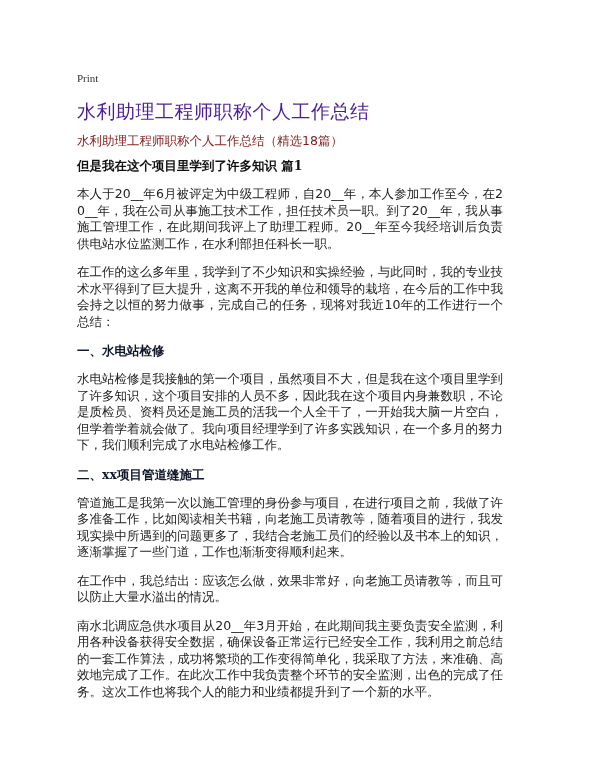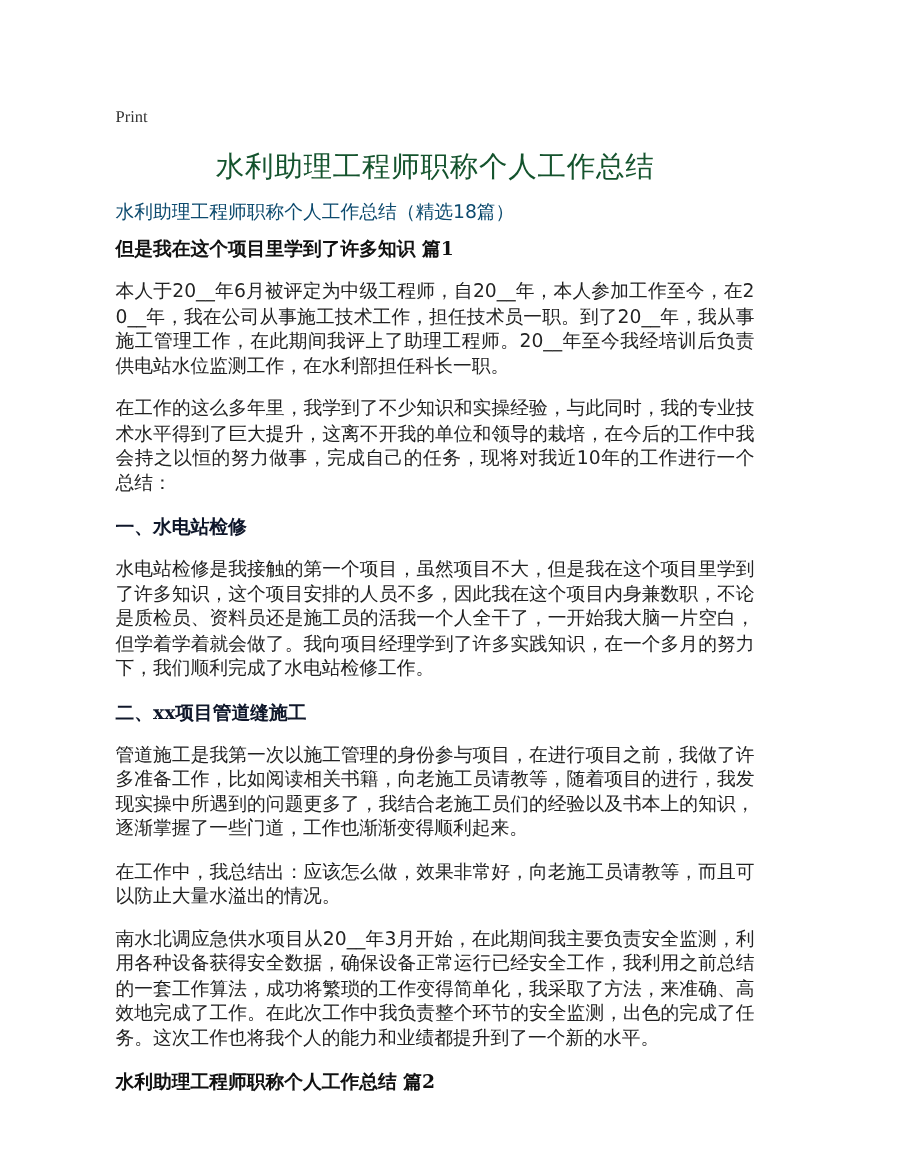--- a/index.html
+++ b/index.html
@@ -25,31 +25,31 @@
       font-family: "Liberation Serif", "DejaVu Serif", serif;
       font-size: 11px;
       color: #333;
       height: 16px;
       line-height: 16px;
       margin: 0;
     }
     .doc-title {
       font-size: 19px;
       font-weight: normal;
-      text-align: center;
+      text-align: left;
       margin: 12px 0 0 0;
       line-height: 26px;
-      color: #14532d;
+      color: #4c1d95;
       letter-spacing: 0.5px;
     }
     .doc-subtitle {
       font-size: 12.5px;
       margin: 8px 0 0 0;
       line-height: 17px;
-      color: #0c4a6e;
+      color: #7f1d1d;
     }
     .section-heading {
       font-family: "DejaVu Serif", "Liberation Serif", serif;
       font-size: 12.5px;
       font-weight: bold;
       margin: 8px 0 0 0;
       line-height: 17px;
       color: #111;
     }
     .para {
@@ -85,16 +85,13 @@
     <h3 class="sub-heading">一、水电站检修</h3>
     <p class="para">水电站检修是我接触的第一个项目，虽然项目不大，但是我在这个项目里学到了许多知识，这个项目安排的人员不多，因此我在这个项目内身兼数职，不论是质检员、资料员还是施工员的活我一个人全干了，一开始我大脑一片空白，但学着学着就会做了。我向项目经理学到了许多实践知识，在一个多月的努力下，我们顺利完成了水电站检修工作。</p>
 
     <h3 class="sub-heading">二、xx项目管道缝施工</h3>
     <p class="para">管道施工是我第一次以施工管理的身份参与项目，在进行项目之前，我做了许多准备工作，比如阅读相关书籍，向老施工员请教等，随着项目的进行，我发现实操中所遇到的问题更多了，我结合老施工员们的经验以及书本上的知识，逐渐掌握了一些门道，工作也渐渐变得顺利起来。</p>
     <p class="para">在工作中，我总结出：应该怎么做，效果非常好，向老施工员请教等，而且可以防止大量水溢出的情况。</p>
 
     <p class="para">南水北调应急供水项目从20__年3月开始，在此期间我主要负责安全监测，利用各种设备获得安全数据，确保设备正常运行已经安全工作，我利用之前总结的一套工作算法，成功将繁琐的工作变得简单化，我采取了方法，来准确、高效地完成了工作。在此次工作中我负责整个环节的安全监测，出色的完成了任务。这次工作也将我个人的能力和业绩都提升到了一个新的水平。</p>
   </section>
 
-  <section>
-    <h2 class="section-heading" style="margin-top:12px">水利助理工程师职称个人工作总结 篇2</h2>
-  </section>
 </div>
 
 </body></html>

